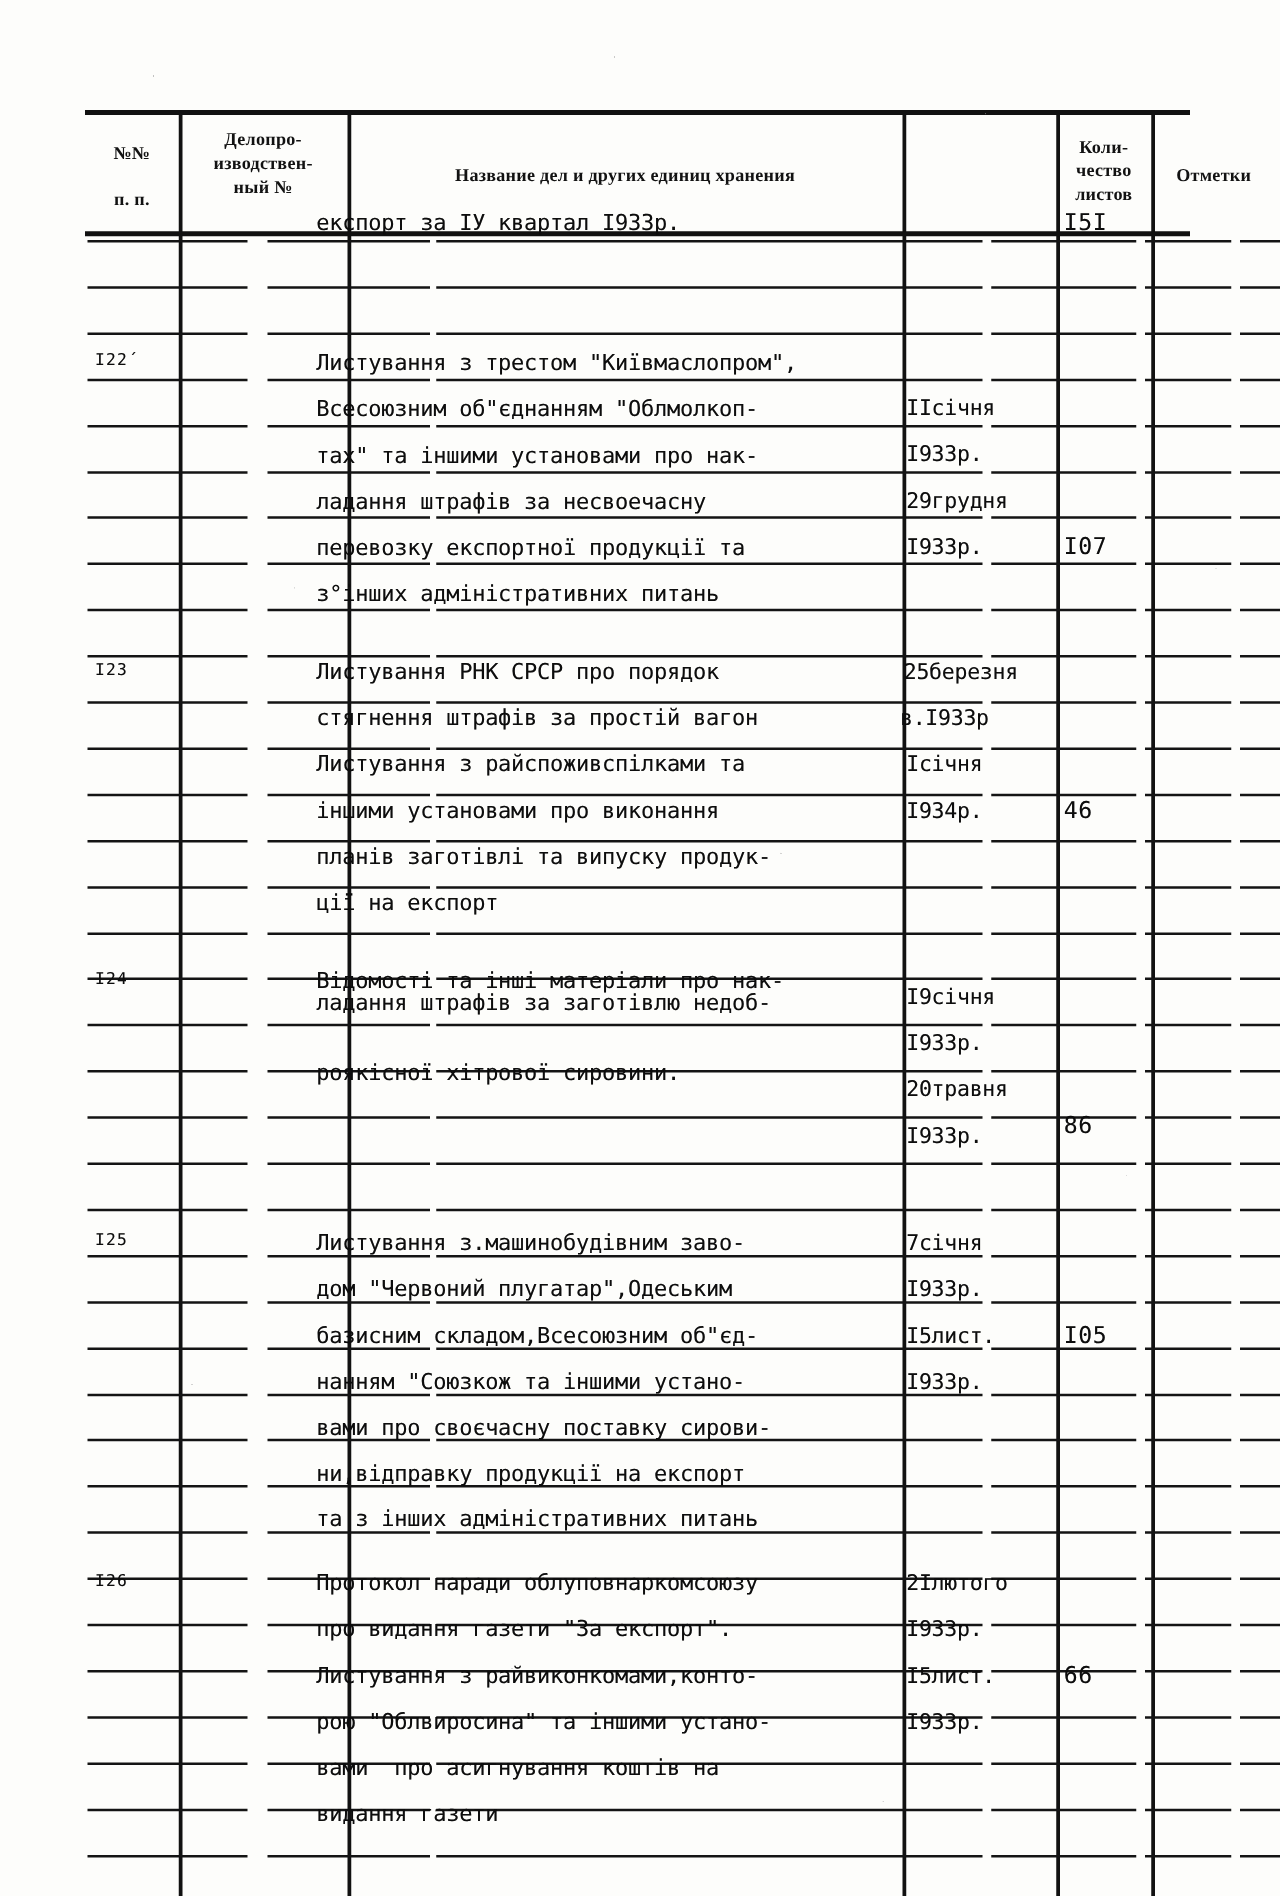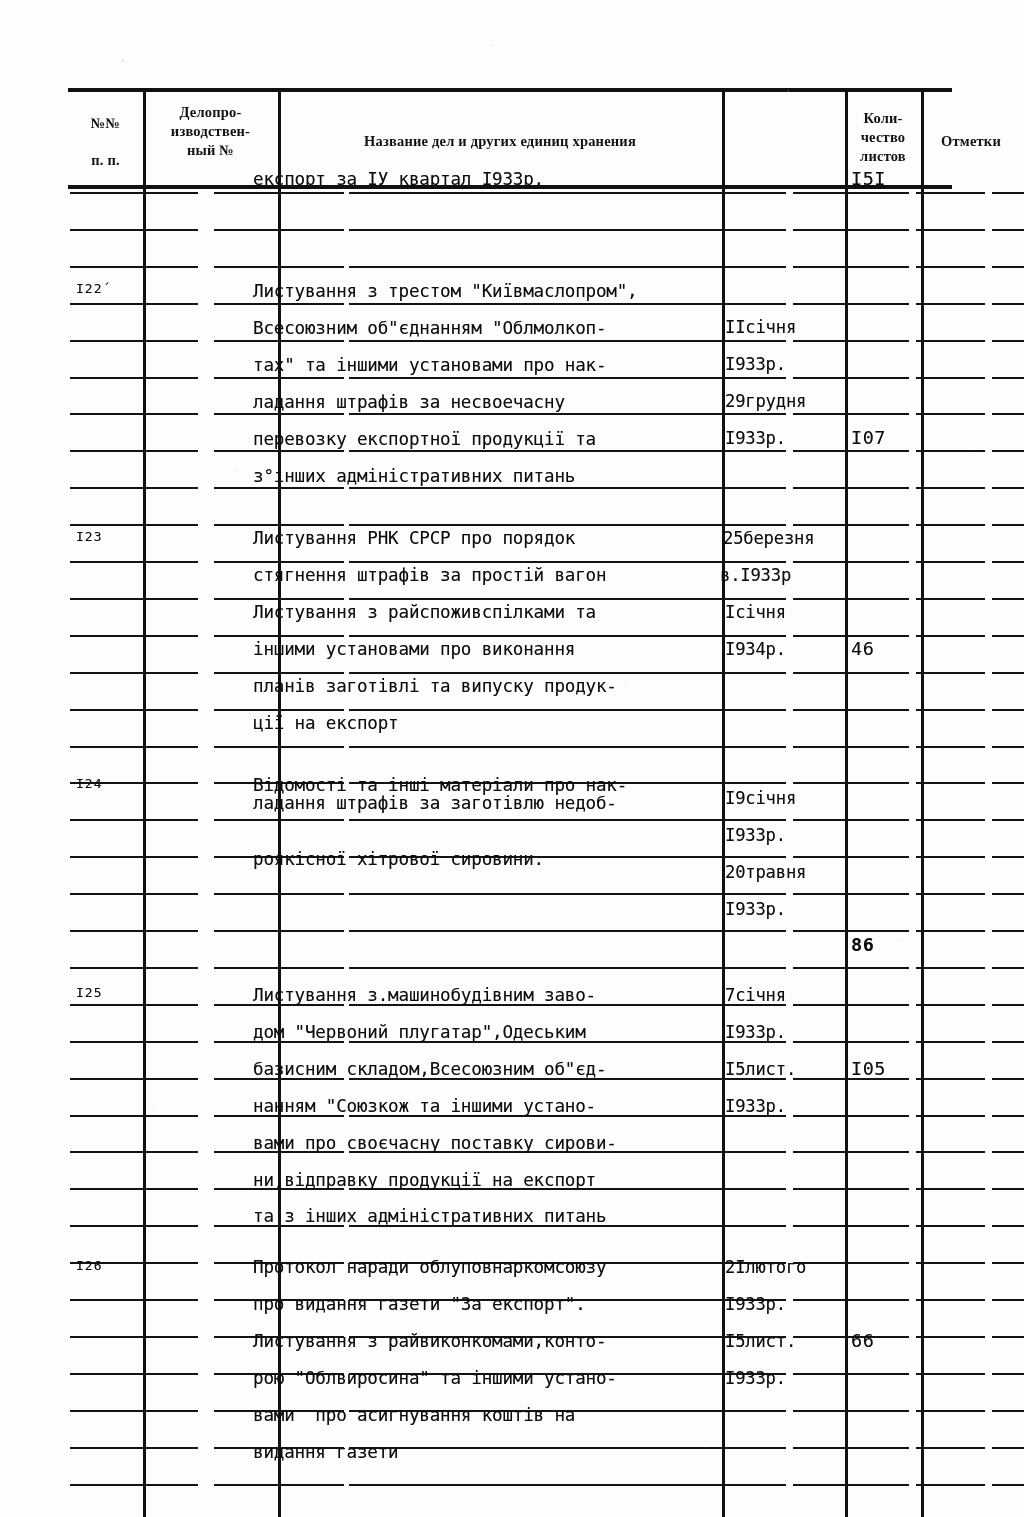--- a/index.html
+++ b/index.html
@@ -375,21 +375,21 @@
         <div class="typed date" style="left: 657px; top: 547.7px;">I934р.</div>
         <div class="typed cnt" style="left: 783px; top: 548px;">46</div>
         <div class="typed num" style="left: 8px; top: 683px;">I24</div>
         <div class="typed title" style="left: 185px; top: 684px;">Відомості та інші матеріали про нак-</div>
         <div class="typed title" style="left: 185px; top: 702px;">ладання штрафів за заготівлю недоб-</div>
         <div class="typed title" style="left: 185px; top: 757.8px;">роякісноï хітровоï сировини.</div>
         <div class="typed date" style="left: 657px; top: 697px;">I9січня</div>
         <div class="typed date" style="left: 657px; top: 733.9px;">I933р.</div>
         <div class="typed date" style="left: 657px; top: 770.8px;">20травня</div>
         <div class="typed date" style="left: 657px; top: 807.7px;">I933р.</div>
-        <div class="typed cnt" style="left: 783px; top: 844px; font-weight: bold;">86</div>
+        <div class="typed cnt" style="left: 783px; top: 800px;">86</div>
         <div class="typed num" style="left: 8px; top: 892px; text-align: right;">I25</div>
         <div class="typed title" style="left: 185px; top: 894px; text-align: center;">Листування з.машинобудівним заво-</div>
         <div class="typed title" style="left: 185px; top: 930.9px;">дом "Червоний плугатар",Одеським</div>
         <div class="typed title" style="left: 185px; top: 967.8px;">базисним складом,Всесоюзним об"єд-</div>
         <div class="typed title" style="left: 185px; top: 1004.7px;">нанням "Союзкож та іншими устано-</div>
         <div class="typed title" style="left: 185px; top: 1041.6px;">вами про своєчасну поставку сирови-</div>
         <div class="typed title" style="left: 185px; top: 1078.5px;">ни,відправку продукціï на експорт</div>
         <div class="typed title" style="left: 185px; top: 1115.4px;">та з інших адміністративних питань</div>
         <div class="typed date" style="left: 657px; top: 894px;">7січня</div>
         <div class="typed date" style="left: 657px; top: 930.9px;">I933р.</div>

